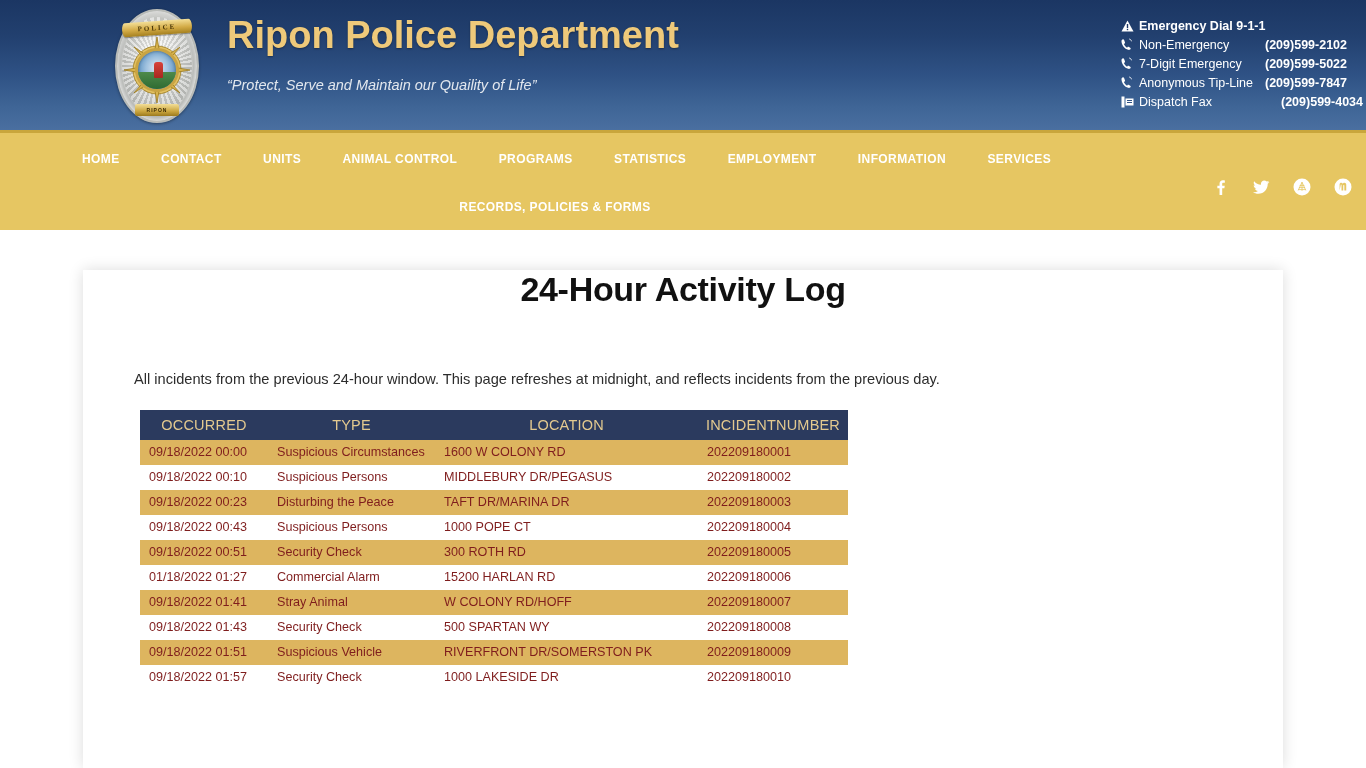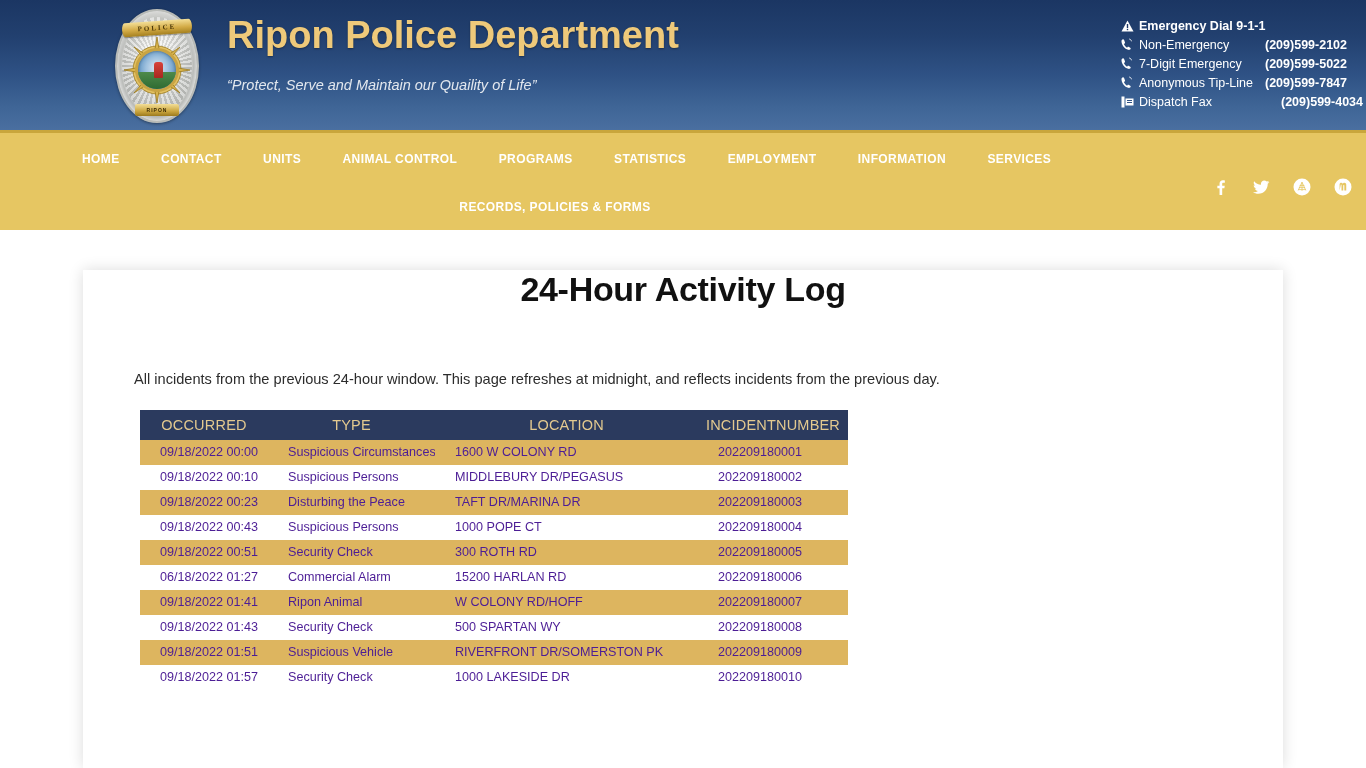--- a/index.html
+++ b/index.html
@@ -290,22 +290,22 @@
     color: #e3c98f;
     font-weight: normal;
     font-size: 14.5px;
     height: 30px;
     padding: 0;
     text-align: center;
     letter-spacing: 0.2px;
   }
   table.log-table tbody td {
     height: 25px;
-    padding: 0 0 0 20px;
-    color: #4c1d95;
+    padding: 0 0 0 9px;
+    color: #7f1d1d;
     white-space: nowrap;
     overflow: hidden;
   }
   table.log-table tbody tr.odd td { background: #ddb55f; }
   table.log-table tbody tr.even td { background: #ffffff; }
 
   col.c-occurred { width: 128px; }
   col.c-type     { width: 167px; }
   col.c-location { width: 263px; }
   col.c-incident { width: 150px; }
@@ -512,28 +512,28 @@
             <td class="td-location">1000 POPE CT</td>
             <td class="td-incident">202209180004</td>
           </tr>
           <tr class="odd">
             <td class="td-occurred">09/18/2022 00:51</td>
             <td class="td-type">Security Check</td>
             <td class="td-location">300 ROTH RD</td>
             <td class="td-incident">202209180005</td>
           </tr>
           <tr class="even">
-            <td class="td-occurred">06/18/2022 01:27</td>
+            <td class="td-occurred">01/18/2022 01:27</td>
             <td class="td-type">Commercial Alarm</td>
             <td class="td-location">15200 HARLAN RD</td>
             <td class="td-incident">202209180006</td>
           </tr>
           <tr class="odd">
             <td class="td-occurred">09/18/2022 01:41</td>
-            <td class="td-type">Ripon Animal</td>
+            <td class="td-type">Stray Animal</td>
             <td class="td-location">W COLONY RD/HOFF</td>
             <td class="td-incident">202209180007</td>
           </tr>
           <tr class="even">
             <td class="td-occurred">09/18/2022 01:43</td>
             <td class="td-type">Security Check</td>
             <td class="td-location">500 SPARTAN WY</td>
             <td class="td-incident">202209180008</td>
           </tr>
           <tr class="odd">

